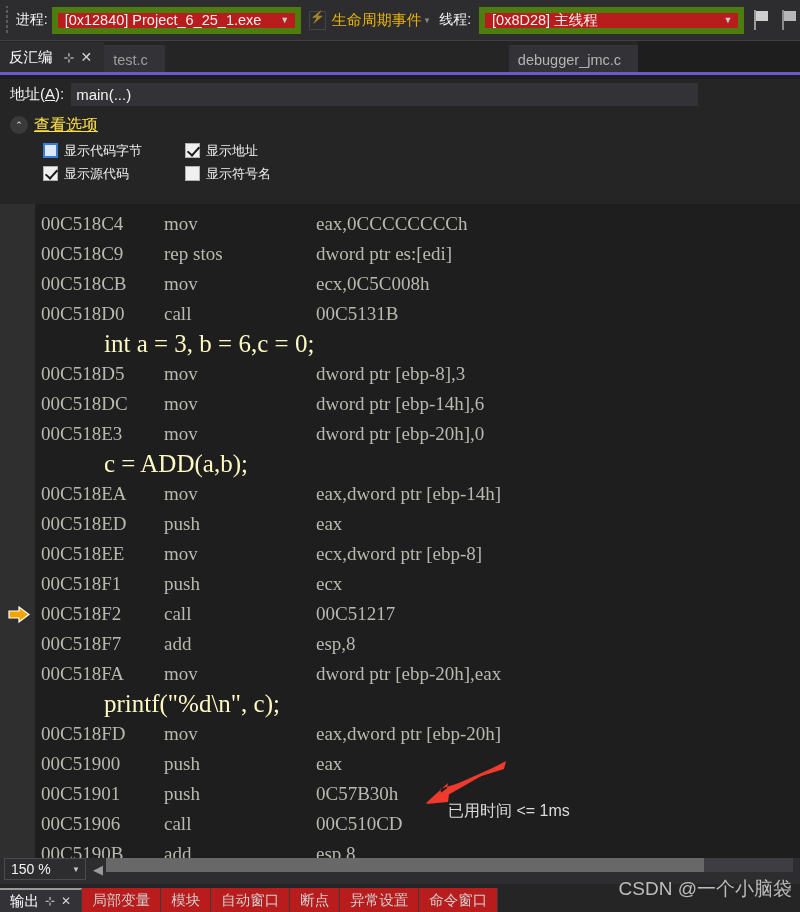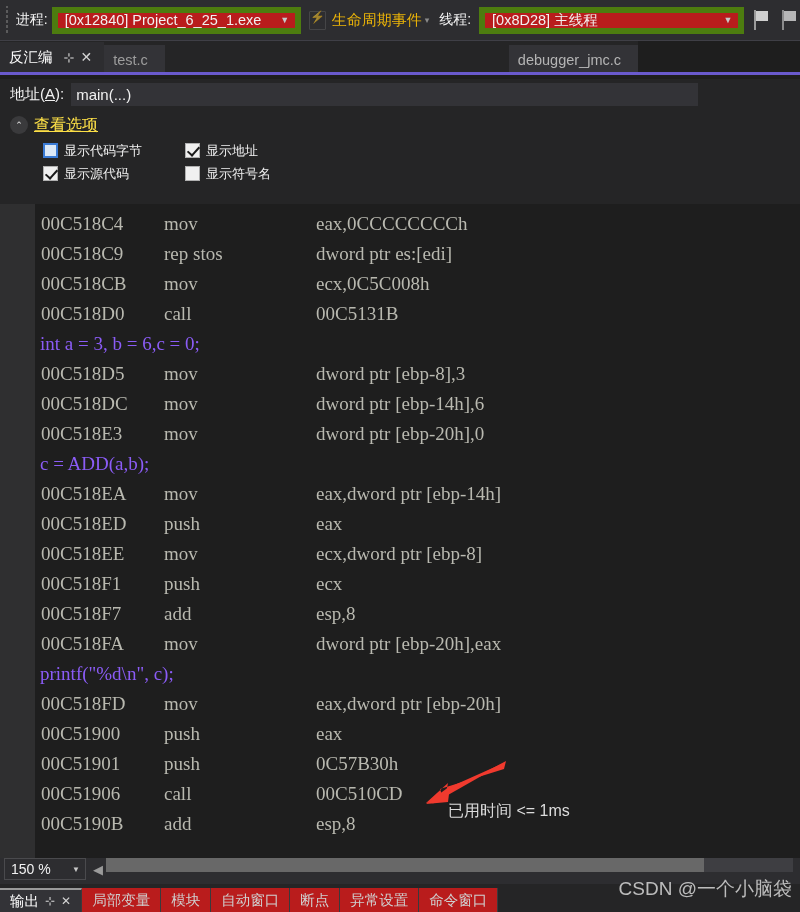--- a/index.html
+++ b/index.html
@@ -294,24 +294,24 @@
   .cline .mnem {
     display: inline-block;
     width: 152px;
     color: #b9b9b0;
   }
   .cline .ops { color: #b9b9b0; }
   .srcline {
     height: 30px;
     line-height: 30px;
     font-family: "Liberation Serif", serif;
-    font-size: 19px;
+    font-size: 25px;
     white-space: pre;
-    color: #8b5cf6;
-    padding-left: 40px;
+    color: #fef9c3;
+    padding-left: 104px;
   }
   .current-marker {
     position: absolute;
     left: 8px; top: 7px;
     width: 22px; height: 17px;
   }
   .current-marker svg { display: block; }
 
   
   .anno-arrow {
@@ -531,20 +531,23 @@
       <div class="cline"><span class="addr">00C518D0</span><span class="mnem">call</span><span class="ops">00C5131B</span></div>
       <div class="srcline">int a = 3, b = 6,c = 0;</div>
       <div class="cline"><span class="addr">00C518D5</span><span class="mnem">mov</span><span class="ops">dword ptr [ebp-8],3</span></div>
       <div class="cline"><span class="addr">00C518DC</span><span class="mnem">mov</span><span class="ops">dword ptr [ebp-14h],6</span></div>
       <div class="cline"><span class="addr">00C518E3</span><span class="mnem">mov</span><span class="ops">dword ptr [ebp-20h],0</span></div>
       <div class="srcline">c = ADD(a,b);</div>
       <div class="cline"><span class="addr">00C518EA</span><span class="mnem">mov</span><span class="ops">eax,dword ptr [ebp-14h]</span></div>
       <div class="cline"><span class="addr">00C518ED</span><span class="mnem">push</span><span class="ops">eax</span></div>
       <div class="cline"><span class="addr">00C518EE</span><span class="mnem">mov</span><span class="ops">ecx,dword ptr [ebp-8]</span></div>
       <div class="cline"><span class="addr">00C518F1</span><span class="mnem">push</span><span class="ops">ecx</span></div>
+      <div class="cline"><div class="current-marker"><svg width="22" height="17" viewBox="0 0 22 17" xmlns="http://www.w3.org/2000/svg">
+            <path d="M1,5 L11,5 L11,1 L21,8.5 L11,16 L11,12 L1,12 Z" fill="#f0a500" stroke="#ffffff" stroke-width="1.2"></path>
+          </svg></div><span class="addr">00C518F2</span><span class="mnem">call</span><span class="ops">00C51217</span></div>
       <div class="cline"><span class="addr">00C518F7</span><span class="mnem">add</span><span class="ops">esp,8</span></div>
       <div class="cline"><span class="addr">00C518FA</span><span class="mnem">mov</span><span class="ops">dword ptr [ebp-20h],eax</span></div>
       <div class="srcline">printf("%d\n", c);</div>
       <div class="cline"><span class="addr">00C518FD</span><span class="mnem">mov</span><span class="ops">eax,dword ptr [ebp-20h]</span></div>
       <div class="cline"><span class="addr">00C51900</span><span class="mnem">push</span><span class="ops">eax</span></div>
       <div class="cline"><span class="addr">00C51901</span><span class="mnem">push</span><span class="ops">0C57B30h</span></div>
       <div class="cline"><span class="addr">00C51906</span><span class="mnem">call</span><span class="ops">00C510CD</span></div>
       <div class="cline"><span class="addr">00C5190B</span><span class="mnem">add</span><span class="ops">esp,8</span></div>
     </div>
 

